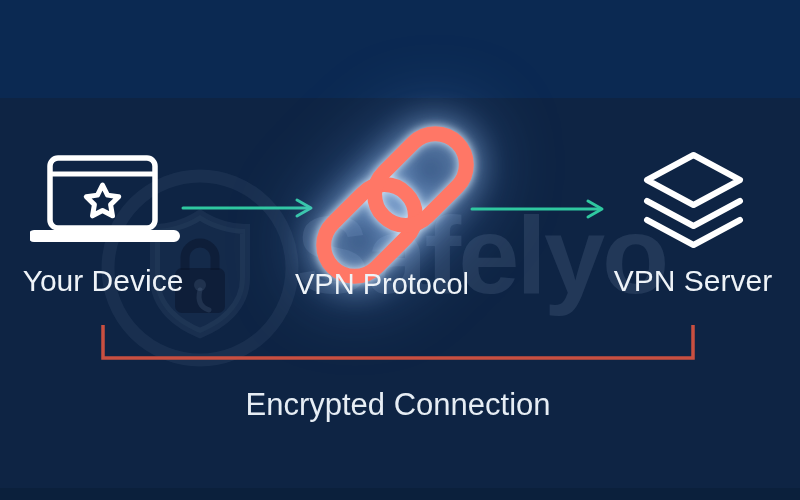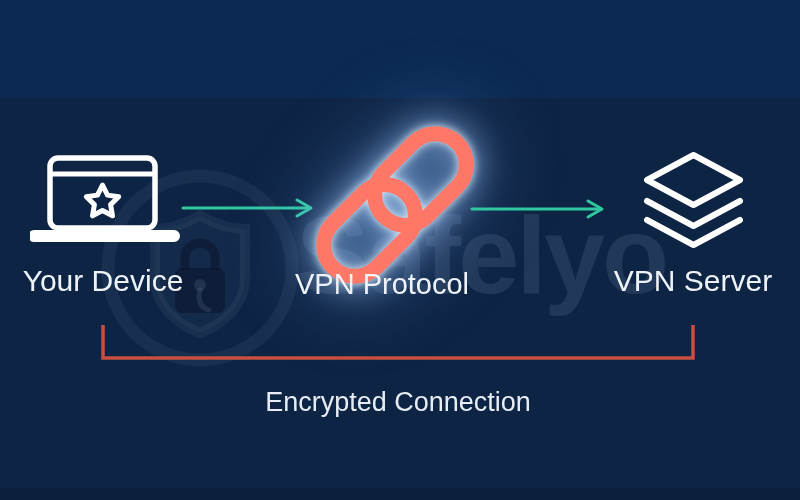--- a/index.html
+++ b/index.html
@@ -63,21 +63,21 @@
     white-space: nowrap;
   }
   .label-device   { left: -47px; top: 264px; font-size: 30px; }
   .label-protocol { left: 232px; top: 269px; font-size: 29px; }
   .label-server   { left: 543px; top: 264px; font-size: 30px; }
   .label-encrypted {
     position: absolute;
     left: 198px; top: 387px;
     width: 400px;
     text-align: center;
-    font-size: 27px;
+    font-size: 31px;
     color: #e6edf4;
     z-index: 3;
     white-space: nowrap;
   }
 </style>
 </head>
 <body>
 
 <div class="stage">
 

